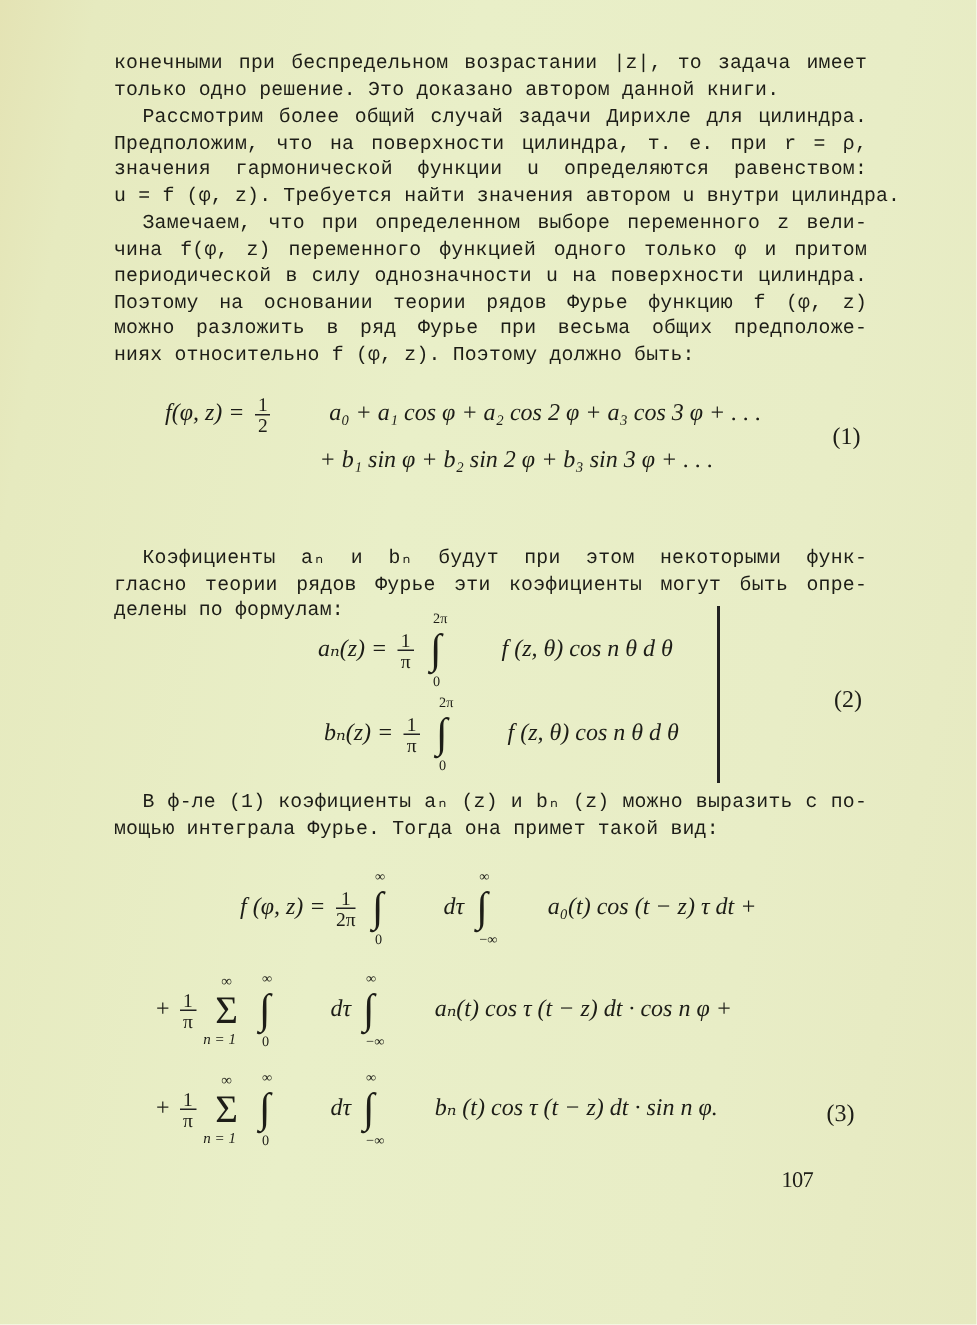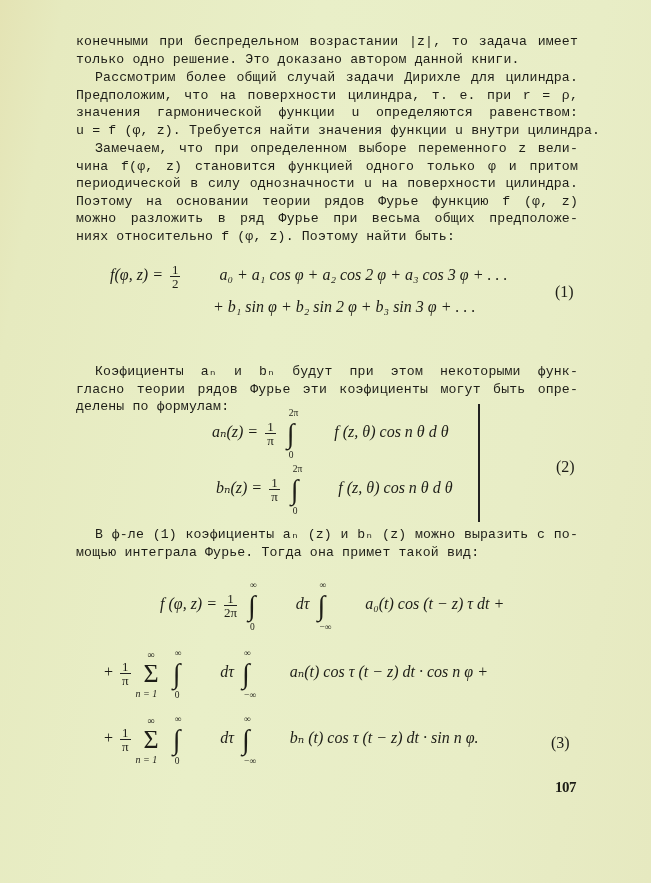--- a/index.html
+++ b/index.html
@@ -30,46 +30,46 @@
   .int { display: inline-block; position: relative; font-size: 28px; line-height: 20px; vertical-align: middle; margin: 0 4px; }
   .int .hi, .int .lo { position: absolute; left: 2px; font-size: 9.5px; line-height: 10px; font-style: normal; }
   .int .hi { top: -16px; }
   .int .lo { bottom: -16px; }
   .sum { display: inline-block; position: relative; font-size: 26px; line-height: 20px; vertical-align: middle; margin: 0 6px; }
   .sum .hi, .sum .lo { position: absolute; left: 0; width: 100%; text-align: center; font-size: 10px; line-height: 10px; font-style: italic; }
   .sum .hi { top: -14px; font-style: normal; }
   .sum .lo { bottom: -15px; white-space: nowrap; left: -8px; width: auto; }
   .eqnum { position: absolute; font-family: "Liberation Serif", serif; font-size: 16px; }
   .brace { position: absolute; border-left: 2px solid #222; }
-  .pagenum { position: absolute; left: 555px; top: 779px; font-family: "Liberation Serif", serif; font-size: 15px; font-weight: bold; letter-spacing: -0.5px; }
+  .pagenum { position: absolute; left: 521px; top: 779px; font-family: "Liberation Serif", serif; font-size: 15px; font-weight: normal; letter-spacing: -0.5px; }
 </style>
 </head>
 <body>
 
 <div class="page">
 
   <div class="txt" style="top:33px;">
     <span class="line">конечными при беспредельном возрастании |z|, то задача имеет</span>
     <span class="line last">только одно решение. Это доказано автором данной книги.</span>
   </div>
 
   <div class="txt" style="top:69px;">
     <span class="line" style="padding-left:19px;box-sizing:border-box;">Рассмотрим более общий случай задачи Дирихле для цилиндра.</span>
     <span class="line">Предположим, что на поверхности цилиндра, т. е. при r = ρ,</span>
     <span class="line">значения гармонической функции u определяются равенством:</span>
-    <span class="line">u = f (φ, z). Требуется найти значения функции u внутри цилиндра.</span>
+    <span class="line">u = f (φ, z). Требуется найти значения автором u внутри цилиндра.</span>
   </div>
 
   <div class="txt" style="top:140px;">
     <span class="line" style="padding-left:19px;box-sizing:border-box;">Замечаем, что при определенном выборе переменного z вели-</span>
-    <span class="line">чина f(φ, z) становится функцией одного только φ и притом</span>
+    <span class="line">чина f(φ, z) переменного функцией одного только φ и притом</span>
     <span class="line">периодической в силу однозначности u на поверхности цилиндра.</span>
     <span class="line">Поэтому на основании теории рядов Фурье функцию f (φ, z)</span>
     <span class="line">можно разложить в ряд Фурье при весьма общих предположе-</span>
-    <span class="line last">ниях относительно f (φ, z). Поэтому найти быть:</span>
+    <span class="line last">ниях относительно f (φ, z). Поэтому должно быть:</span>
   </div>
 
   <div class="eq" style="left:78px; top:263px;">
     <i>f(φ, z) =</i>
     <span class="frac">
       <span class="n">1</span>
       <span class="d">2</span>
     </span>
     <i>a₀ + a₁ cos φ + a₂ cos 2 φ + a₃ cos 3 φ + . . .</i>
   </div>

